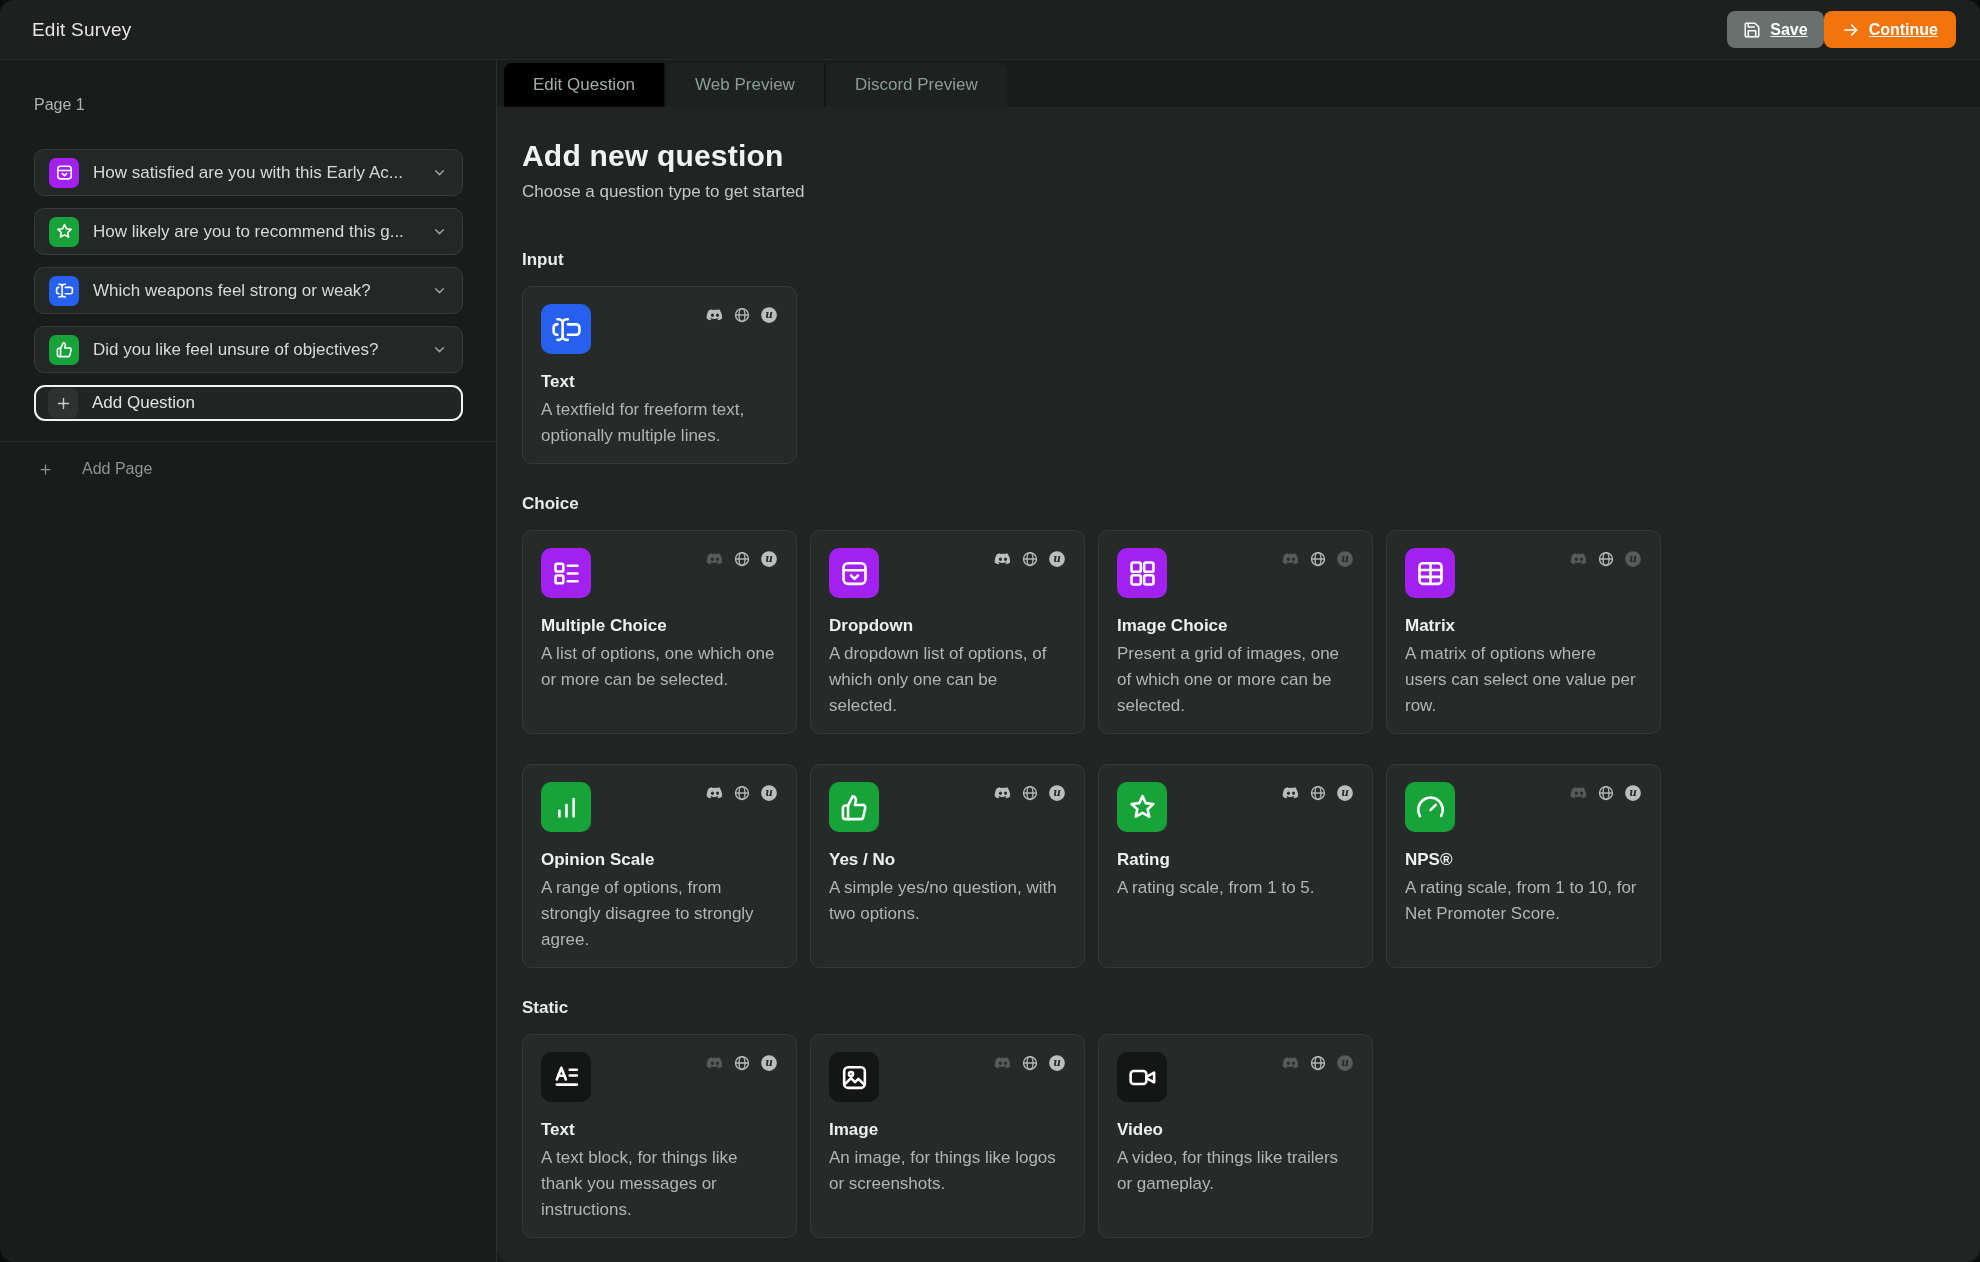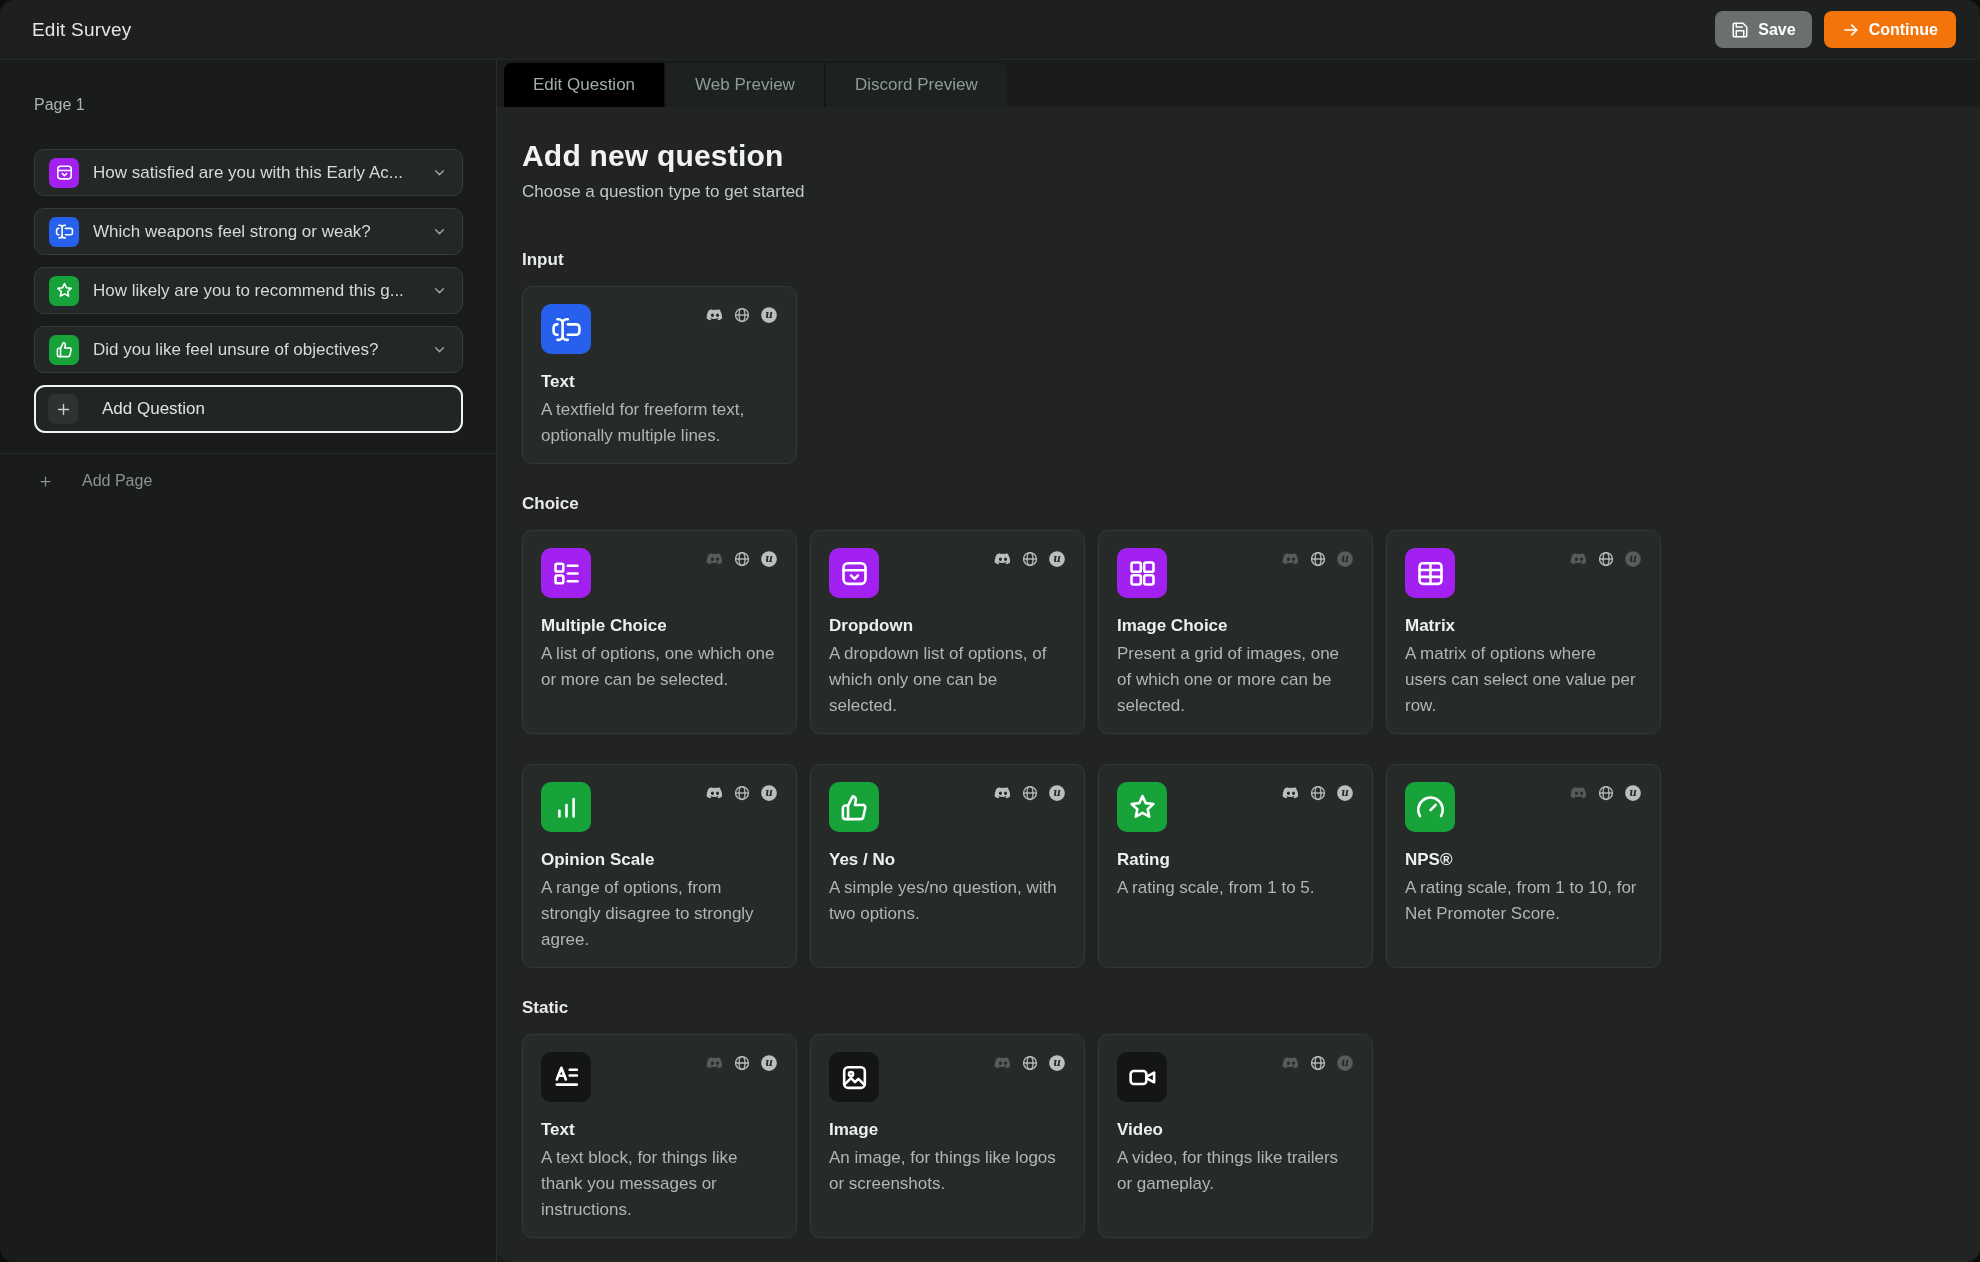--- a/index.html
+++ b/index.html
@@ -18,21 +18,21 @@
     color:#eef0ef;
   }
   
   .topbar{
     height:60px;background:#1d201f;
     display:flex;align-items:center;justify-content:space-between;
     padding:0 24px 0 32px;box-sizing:border-box;
     border-bottom:1px solid #242827;
   }
   .topbar-title{font-size:19px;color:#e5e5e5;letter-spacing:.2px;}
-  .topbar-actions{display:flex;gap:12px;}
+  .topbar-actions{display:flex;gap:0;text-decoration:underline;}
   .btn{
     display:inline-flex;align-items:center;gap:9px;
     height:37px;padding:0 16px;border:none;border-radius:8px;
     font-family:inherit;font-size:16px;font-weight:bold;color:#ffffff;
     cursor:pointer;
   }
   .btn svg{width:18px;height:18px;}
   .btn-save{background:#6a706e;}
   .btn-continue{padding:0 18px;}
   
@@ -53,23 +53,23 @@
     width:30px;height:30px;border-radius:7px;flex:none;
     display:flex;align-items:center;justify-content:center;color:#ffffff;
   }
   .q-icon svg{width:19px;height:19px;}
   .q-label{
     flex:1;font-size:17px;color:#d6dad8;white-space:nowrap;overflow:hidden;
   }
   .chev{color:#9aa09d;display:flex;}
   .chev svg{width:17px;height:17px;}
   .add-question{
-    width:100%;height:48px;box-sizing:border-box;
+    width:100%;height:36px;box-sizing:border-box;
     background:#212524;border:2px solid #f2f4f3;border-radius:11px;
-    display:flex;align-items:center;gap:24px;padding:0 12px;
+    display:flex;align-items:center;gap:14px;padding:0 12px;
     font-family:inherit;cursor:pointer;
   }
   .plus-box{
     width:30px;height:30px;border-radius:7px;background:#2e3231;flex:none;
     display:flex;align-items:center;justify-content:center;color:#c8cdcb;
   }
   .plus-box svg{width:17px;height:17px;}
   .add-question-label{font-size:17px;color:#e0e3e1;}
   .sidebar-divider{
     height:1px;background:#272b2a;border:none;
@@ -163,43 +163,43 @@
               </svg>
             </span>
     <span class="q-label">How satisfied are you with this Early Ac...</span>
     <span class="chev">
               <svg viewBox="0 0 24 24" fill="none" stroke="currentColor" stroke-width="2" stroke-linecap="round" stroke-linejoin="round">
                 <path d="M6.5 9.5l5.5 5.5 5.5-5.5"></path>
               </svg>
             </span>
   </div>
   <div class="q-item">
+    <span class="q-icon" style="background:#17a33a">
+              <svg viewBox="0 0 24 24" fill="none" stroke="currentColor" stroke-width="2" stroke-linecap="round" stroke-linejoin="round">
+                <path d="M12 3.2l2.5 5.4 5.9.7-4.4 4 1.2 5.8-5.2-2.9-5.2 2.9 1.2-5.8-4.4-4 5.9-.7z"></path>
+              </svg>
+            </span>
+    <span class="q-label">How likely are you to recommend this g...</span>
+    <span class="chev">
+              <svg viewBox="0 0 24 24" fill="none" stroke="currentColor" stroke-width="2" stroke-linecap="round" stroke-linejoin="round">
+                <path d="M6.5 9.5l5.5 5.5 5.5-5.5"></path>
+              </svg>
+            </span>
+  </div>
+  <div class="q-item">
     <span class="q-icon" style="background:#2760ec">
               <svg viewBox="0 0 24 24" fill="none" stroke="currentColor" stroke-width="2" stroke-linecap="round" stroke-linejoin="round">
                 <path d="M5 4h1a3 3 0 0 1 3 3 3 3 0 0 1 3-3h1"></path>
                 <path d="M13 20h-1a3 3 0 0 1-3-3 3 3 0 0 1-3 3H5"></path>
                 <path d="M5 16h-.5A2.5 2.5 0 0 1 2 13.5v-3A2.5 2.5 0 0 1 4.5 8H5"></path>
                 <path d="M13 8h6.5a2.5 2.5 0 0 1 2.5 2.5v3a2.5 2.5 0 0 1-2.5 2.5H13"></path>
                 <path d="M9 7v10"></path>
               </svg>
             </span>
     <span class="q-label">Which weapons feel strong or weak?</span>
-    <span class="chev">
-              <svg viewBox="0 0 24 24" fill="none" stroke="currentColor" stroke-width="2" stroke-linecap="round" stroke-linejoin="round">
-                <path d="M6.5 9.5l5.5 5.5 5.5-5.5"></path>
-              </svg>
-            </span>
-  </div>
-  <div class="q-item">
-    <span class="q-icon" style="background:#17a33a">
-              <svg viewBox="0 0 24 24" fill="none" stroke="currentColor" stroke-width="2" stroke-linecap="round" stroke-linejoin="round">
-                <path d="M12 3.2l2.5 5.4 5.9.7-4.4 4 1.2 5.8-5.2-2.9-5.2 2.9 1.2-5.8-4.4-4 5.9-.7z"></path>
-              </svg>
-            </span>
-    <span class="q-label">How likely are you to recommend this g...</span>
     <span class="chev">
               <svg viewBox="0 0 24 24" fill="none" stroke="currentColor" stroke-width="2" stroke-linecap="round" stroke-linejoin="round">
                 <path d="M6.5 9.5l5.5 5.5 5.5-5.5"></path>
               </svg>
             </span>
   </div>
   <div class="q-item">
     <span class="q-icon" style="background:#17a33a">
               <svg viewBox="0 0 24 24" fill="none" stroke="currentColor" stroke-width="2" stroke-linecap="round" stroke-linejoin="round">
                 <path d="M7 10.5V21"></path>

